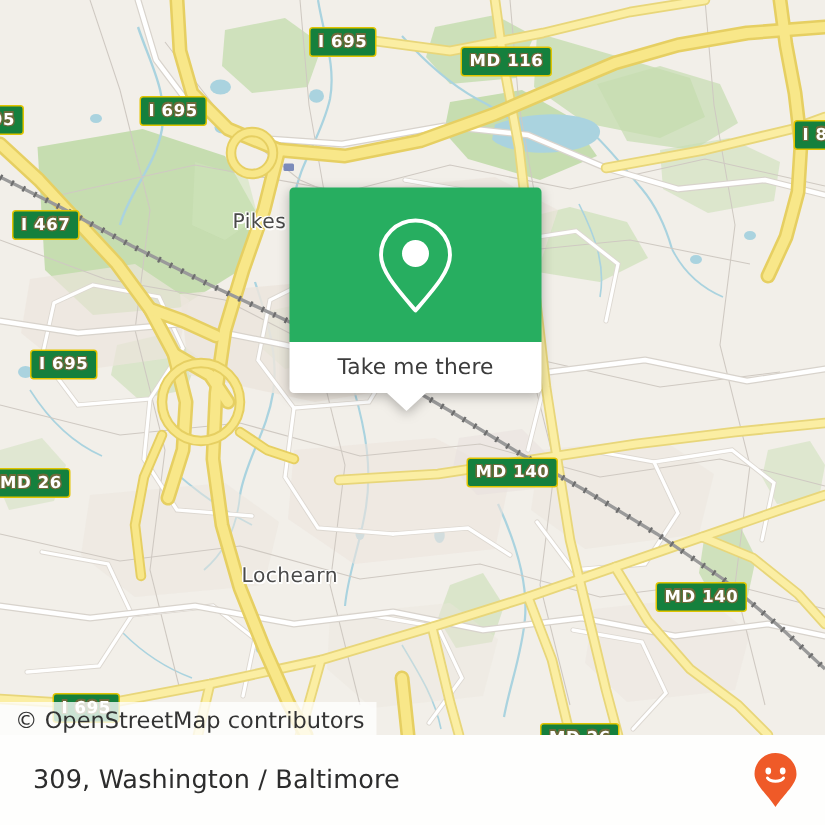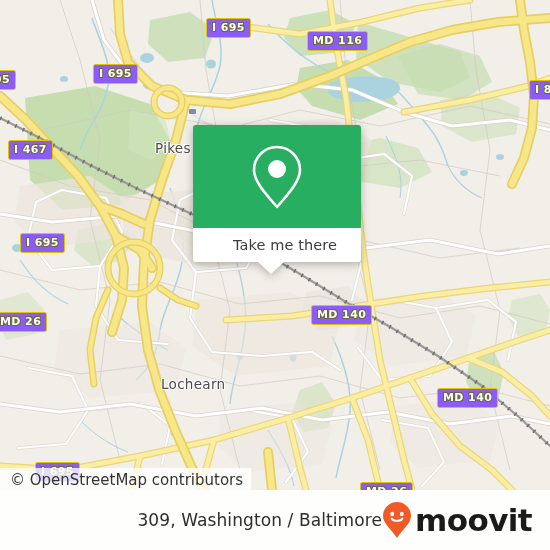--- a/index.html
+++ b/index.html
@@ -25,21 +25,21 @@
     text-shadow:
       1px 0 0 rgba(255,255,255,.9),-1px 0 0 rgba(255,255,255,.9),
       0 1px 0 rgba(255,255,255,.9),0 -1px 0 rgba(255,255,255,.9),
       1px 1px 0 rgba(255,255,255,.9),-1px -1px 0 rgba(255,255,255,.9);
     pointer-events:none;
   }
 
   
   .shield{
     position:absolute;
-    background:#8b5cf6;
+    background:#15803d;
     border:1.4px solid #e0c400;
     border-radius:2.5px;
     color:#ffffff;
     font-family:"DejaVu Sans", sans-serif;
     font-weight:bold;
     font-size:11px;
     line-height:15px;
     padding:1px 5px 1.5px 5px;
     white-space:nowrap;
     text-shadow:
@@ -67,44 +67,43 @@
   .card-top{
     background:#27ae60;
     height:103px;
     border-radius:3px 3px 0 0;
     display:flex;align-items:center;justify-content:center;
   }
   .card-btn{
     background:#ffffff;
     height:34px;
     border-radius:0 0 3px 3px;
-    display:flex;align-items:center;
+    display:flex;align-items:center;justify-content:center;
     cursor:pointer;
-    padding-left:40px;
   }
   .card-btn span{
     font-family:"DejaVu Sans", sans-serif;
     font-size:14.5px;
     color:#3c3c3c;
     letter-spacing:.1px;
   }
   .card-pointer{
     position:absolute;left:65px;top:137px;
     width:0;height:0;
     border-left:13px solid transparent;
     border-right:13px solid transparent;
     border-top:12px solid #ffffff;
   }
   .pin-icon{display:block;}
 
   
   .footer{
     position:absolute;left:0;top:490px;width:550px;height:60px;
     background:rgba(255,255,255,.90);
-    display:flex;align-items:center;justify-content:flex-end;
+    display:flex;align-items:center;justify-content:space-between;
     padding:0 18px 0 22px;
     box-sizing:border-box;
   }
   .footer-title{
     font-family:"DejaVu Sans", sans-serif;
     font-size:17px;
     color:#2d2d2d;
     letter-spacing:.1px;
     white-space:nowrap;
   }
@@ -367,17 +366,16 @@
 
   <div class="footer">
     <div class="footer-title">309, Washington / Baltimore</div>
     <div class="brand">
       <svg width="30" height="38" viewBox="0 0 30 38">
         <path d="M15 1 C7.3 1 1 7.3 1 15 C1 22 9 28 15 37 C21 28 29 22 29 15 C29 7.3 22.7 1 15 1 Z" fill="#ef5a28"></path>
         <ellipse cx="10.2" cy="13" rx="1.9" ry="2.3" fill="#ffffff"></ellipse>
         <ellipse cx="19.8" cy="13" rx="1.9" ry="2.3" fill="#ffffff"></ellipse>
         <path d="M9.6 17.6 C11.6 20.6 18.4 20.6 20.4 17.6" fill="none" stroke="#ffffff" stroke-width="1.9" stroke-linecap="round"></path>
       </svg>
-      <span class="brand-word">moovit</span>
     </div>
   </div>
 
 </div>
 
 </body></html>

